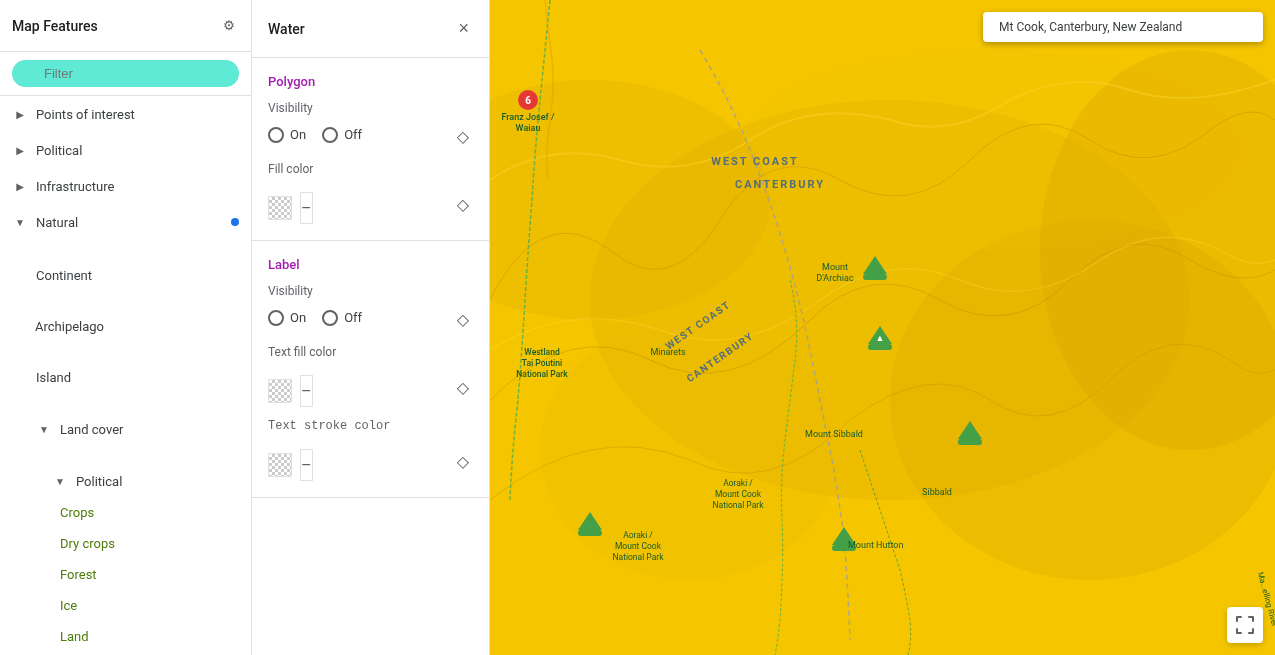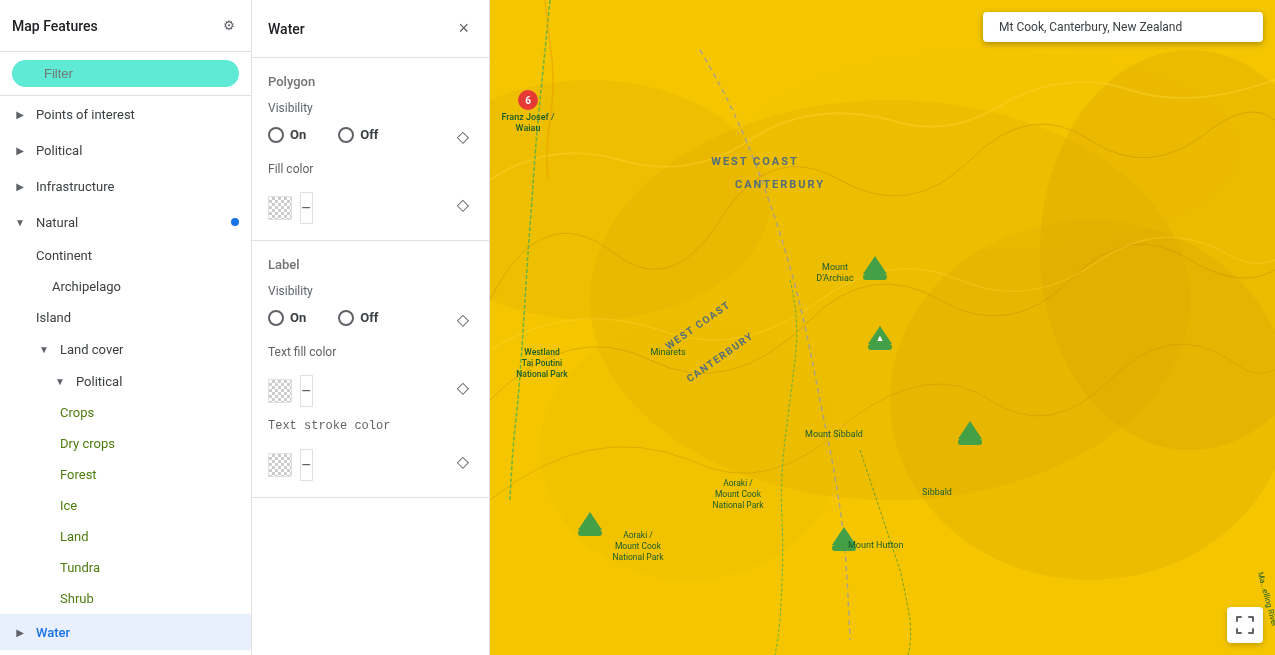--- a/index.html
+++ b/index.html
@@ -98,20 +98,21 @@
     }
 
     
     .sub-item {
       padding: 8px 12px 8px 36px;
       cursor: pointer;
       color: #3c4043;
       font-size: 13px;
       display: flex;
       align-items: center;
+      margin-top: 20px;
     }
     .sub-item .arrow {
       width: 16px;
       height: 16px;
       margin-right: 8px;
       display: flex;
       align-items: center;
       justify-content: center;
       font-size: 10px;
       color: #5f6368;
@@ -155,34 +156,33 @@
       align-items: center;
       justify-content: center;
     }
     .section-block {
       padding: 16px;
       border-bottom: 1px solid #e0e0e0;
     }
     .section-title {
       font-size: 13px;
       font-weight: 500;
-      color: #737373;
+      color: #a21caf;
       margin-bottom: 12px;
     }
     .field-label {
       font-size: 12px;
       color: #5f6368;
       margin-bottom: 8px;
     }
     .radio-row {
       display: flex;
       align-items: flex-end;
-      gap: 32px;
+      gap: 16px;
       margin-bottom: 4px;
-      font-weight: bold;
     }
     .radio-option {
       display: flex;
       align-items: center;
       gap: 6px;
       font-size: 13px;
       color: #3c4043;
       cursor: pointer;
     }
     .radio-circle {
@@ -320,21 +320,21 @@
 
     <li class="nav-item">
       <span class="arrow">▼</span>
       <span>Natural</span>
       <span class="dot"></span>
     </li>
 
     <li class="sub-item" style="padding-left:36px;">
       <span>Continent</span>
     </li>
-    <li class="sub-item" style="padding-left:52px;">
+    <li class="sub-item" style="padding-left:35px;">
       <span>Archipelago</span>
     </li>
     <li class="sub-item" style="padding-left:36px;">
       <span>Island</span>
     </li>
 
     <li class="sub-item" style="padding-left:36px;">
       <span class="arrow">▼</span>
       <span>Land cover</span>
     </li>

